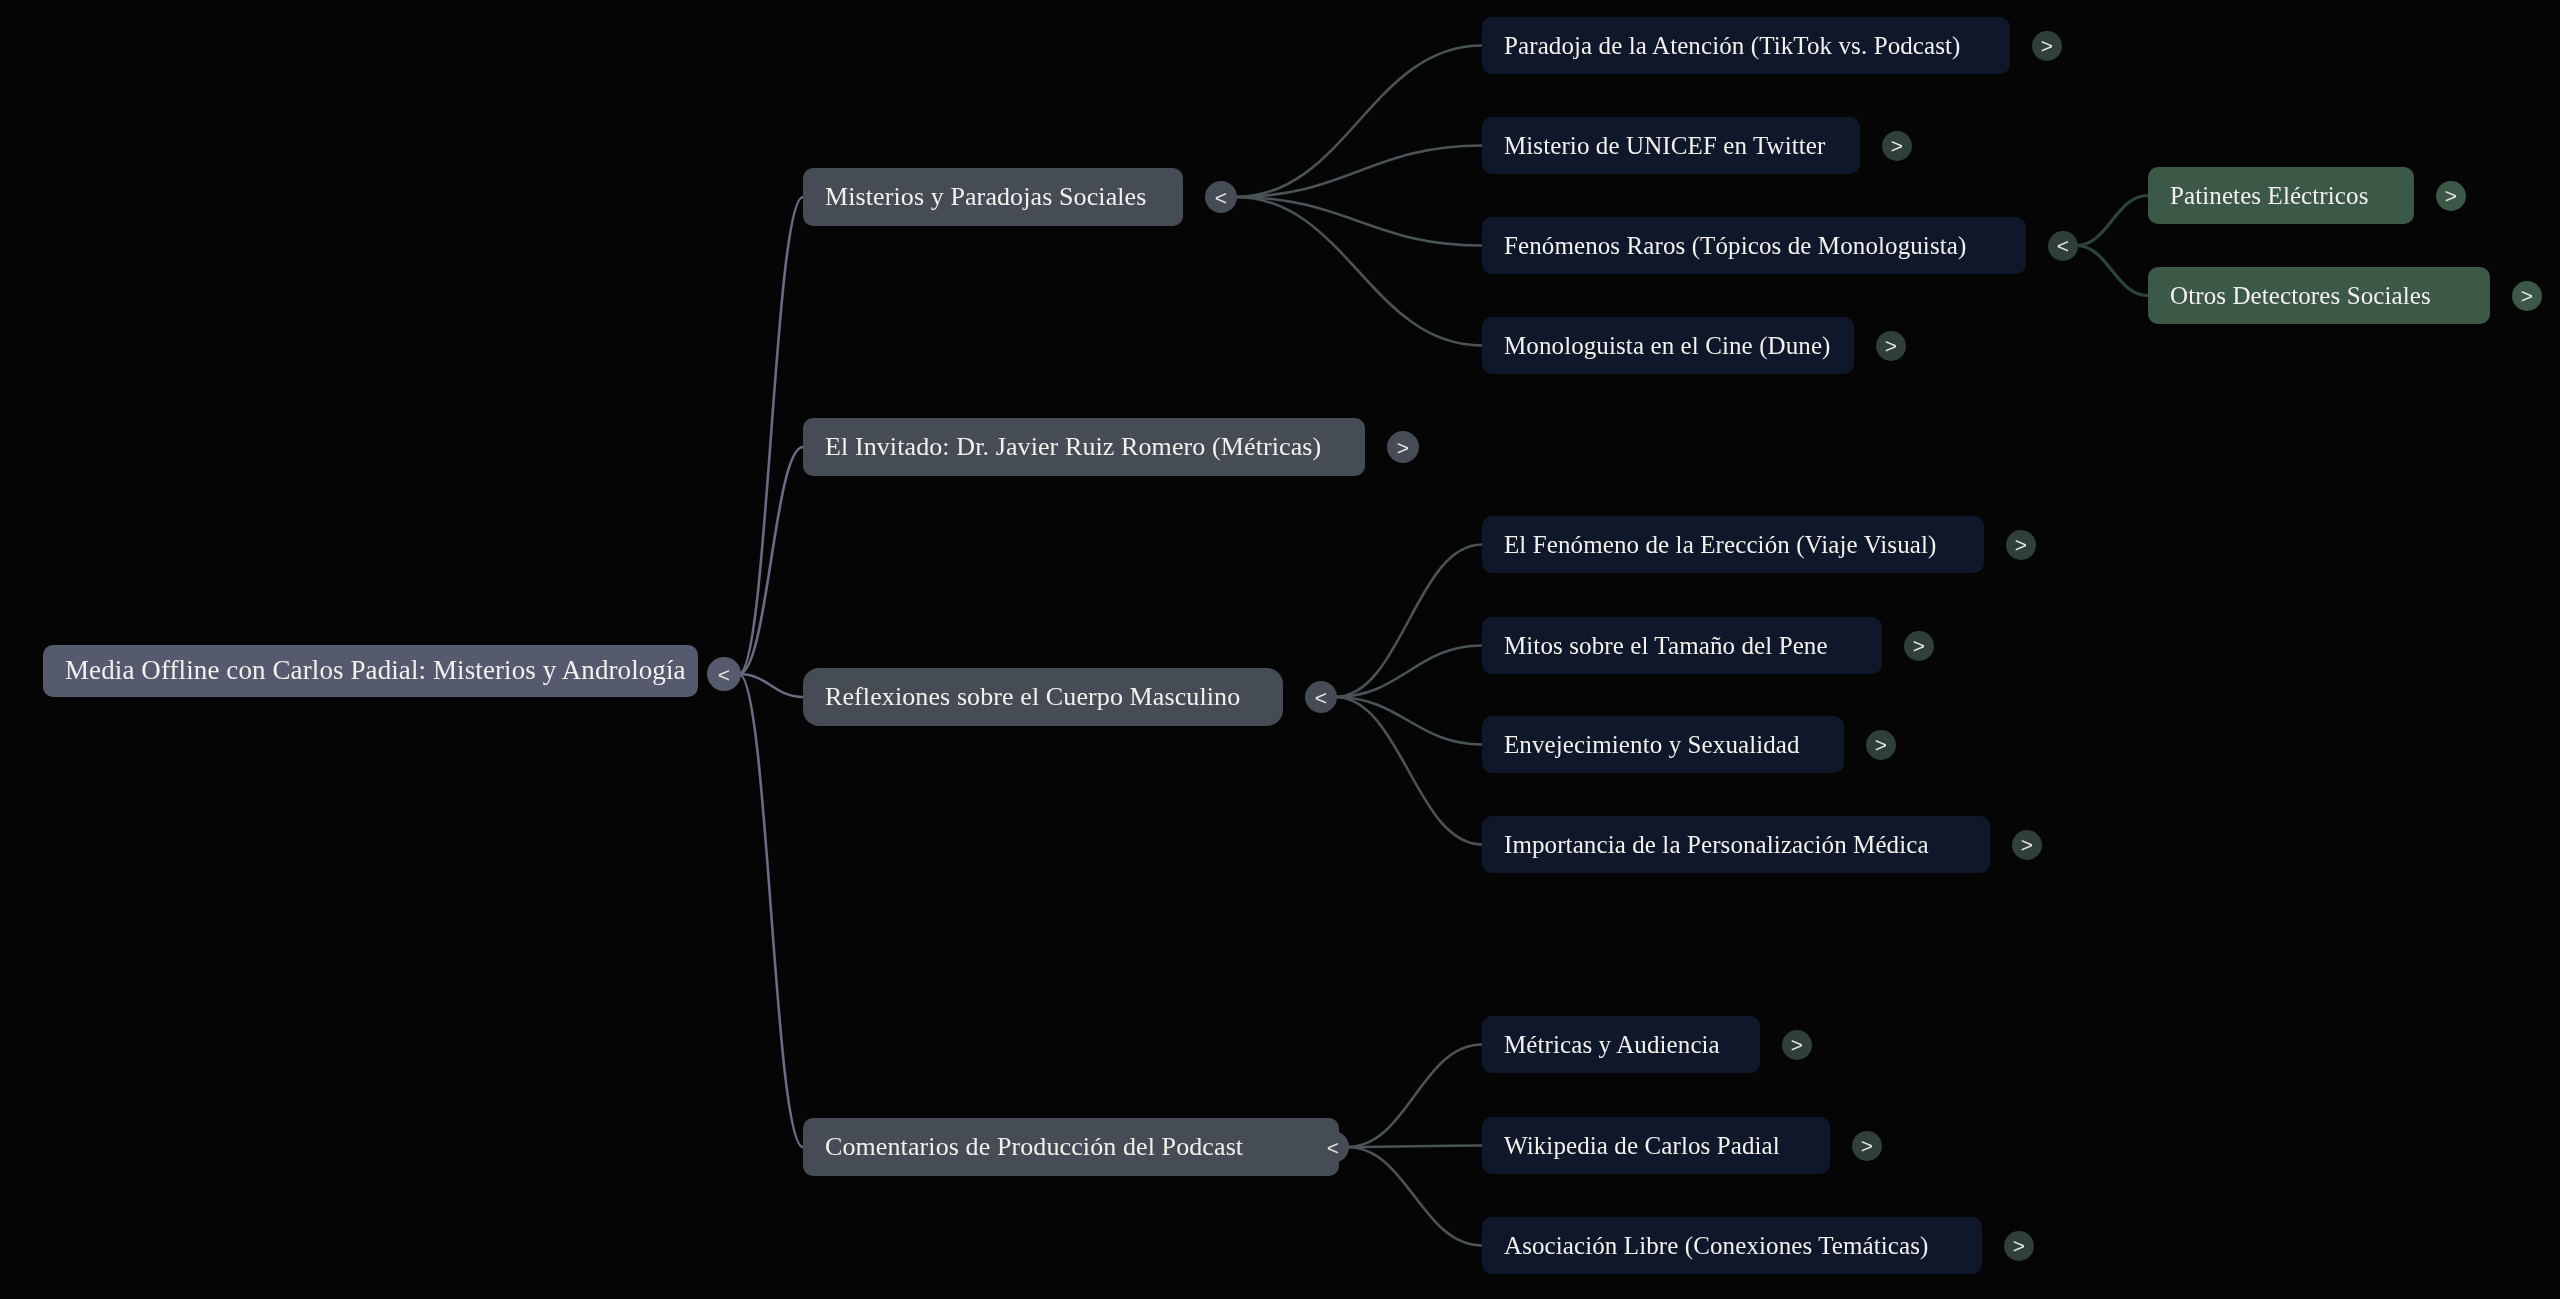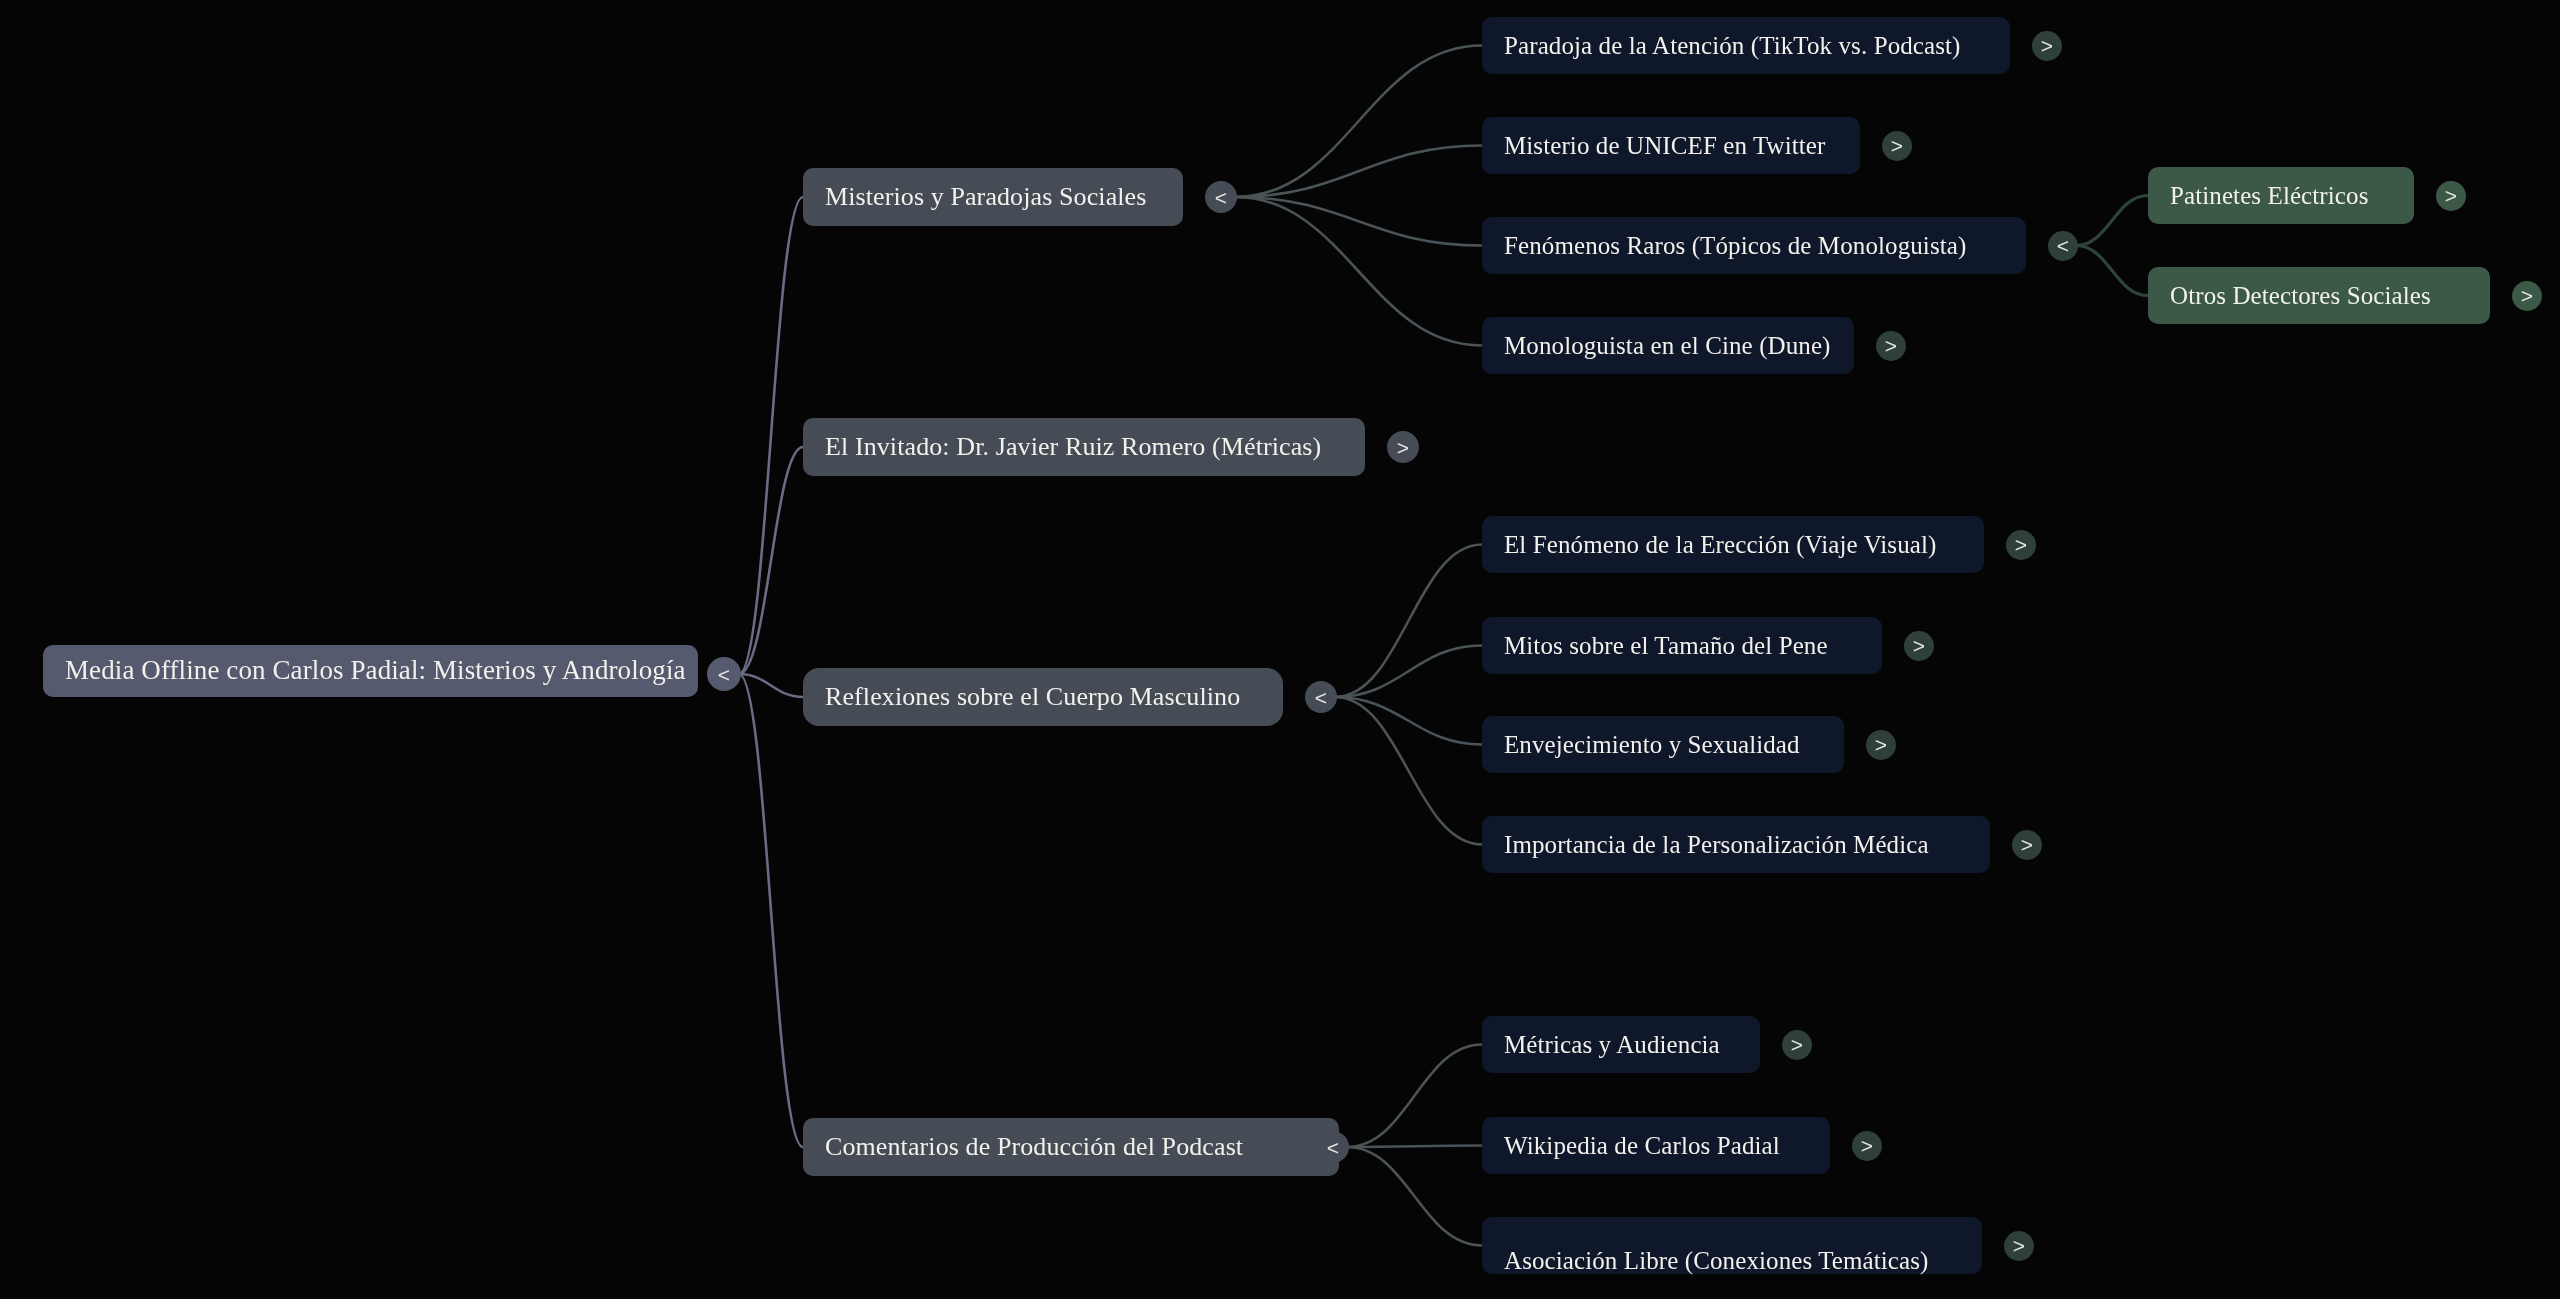--- a/index.html
+++ b/index.html
@@ -165,17 +165,17 @@
     </div>
     <div class="toggle tg2" style="left: 2012px; top: 829.5px; width: 30px; height: 30px;">&gt;</div>
     <div class="node lvl2" style="left: 1482px; top: 1016px; width: 278px; height: 57px;">
       <span class="label">Métricas y Audiencia</span>
     </div>
     <div class="toggle tg2" style="left: 1782px; top: 1029.5px; width: 30px; height: 30px;">&gt;</div>
     <div class="node lvl2" style="left: 1482px; top: 1117px; width: 348px; height: 57px;">
       <span class="label">Wikipedia de Carlos Padial</span>
     </div>
     <div class="toggle tg2" style="left: 1852px; top: 1130.5px; width: 30px; height: 30px;">&gt;</div>
-    <div class="node lvl2" style="left: 1482px; top: 1217px; width: 500px; height: 57px; align-items: flex-end;">
+    <div class="node lvl2" style="left: 1482px; top: 1217px; width: 500px; height: 57px;">
       <span class="label">Asociación Libre (Conexiones Temáticas)</span>
     </div>
     <div class="toggle tg2" style="left: 2004px; top: 1230.5px; width: 30px; height: 30px;">&gt;</div>
   </div>
 
 </body></html>

